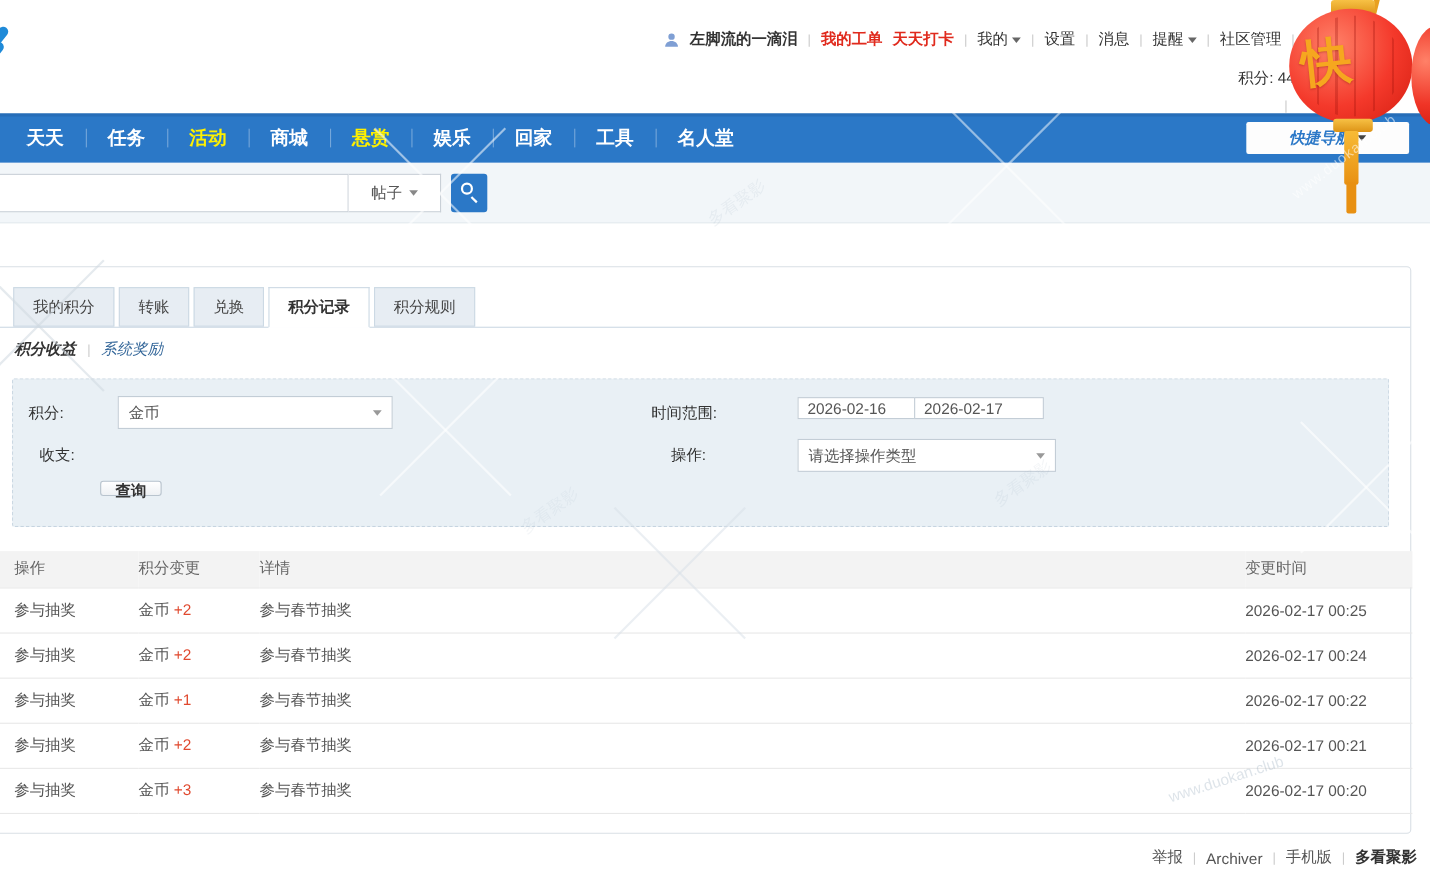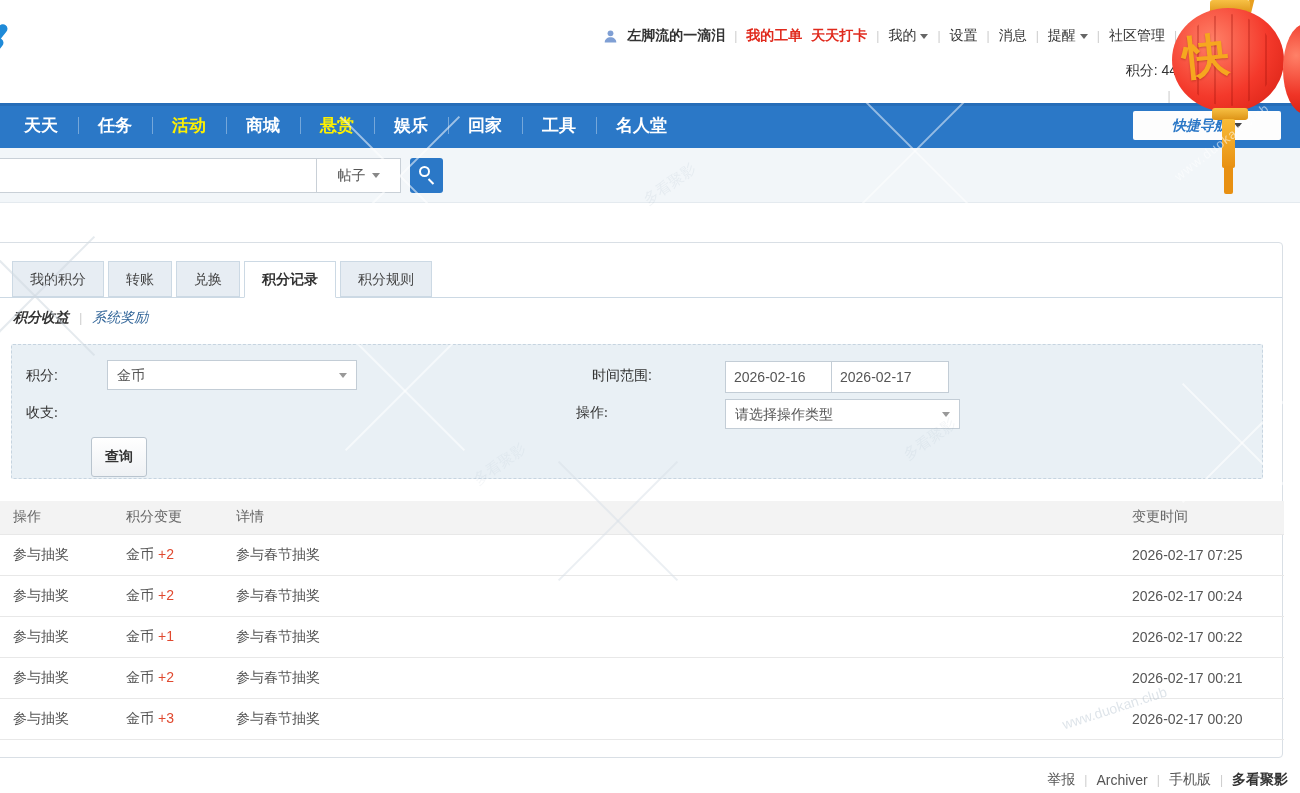--- a/index.html
+++ b/index.html
@@ -49,22 +49,22 @@
   .tab.active { background:#fff; border-bottom:1px solid #fff; font-weight:bold; color:#333; z-index:2; margin-bottom:-1px; height:37px; }
   .subnav { position:absolute; left:22px; top:66px; font-size:14px; display:flex; align-items:center; gap:10px;font-style:italic; }
   .subnav .cur { font-weight:bold; color:#333; }
   .subnav a { color:#336699; text-decoration:none; cursor:pointer; }
 
   
   .filter { position:absolute; left:20px; top:101px; width:1252px; height:135px; background:#e9f0f5; border:1px dashed #c6d4e0; border-radius:2px; }
   .f-label { position:absolute; font-size:14px; color:#333; line-height:30px; }
   .selbox { position:absolute; height:30px; background:#fff; border:1px solid #c3cdd6; font-size:14px; color:#555; line-height:28px; padding:0 24px 0 9px; cursor:pointer; }
   .selbox .caret { position:absolute; right:9px; top:12px; border-top-color:#999; }
-  .datebox { position:absolute; height:32px; width:118px; background:#fff; border:1px solid #c3cdd6; font-size:14px; color:#555; padding:0 8px; outline:none; }
-  .query-btn { position:absolute; left:79px; top:92px; height:40px; padding:0 13px; font-size:14px; font-weight:bold; color:#333; background:linear-gradient(#fff,#eef1f4); border:1px solid #b9c4ce; border-radius:3px; cursor:pointer; }
+  .datebox { position:absolute; height:20px; width:118px; background:#fff; border:1px solid #c3cdd6; font-size:14px; color:#555; padding:0 8px; outline:none; }
+  .query-btn { position:absolute; left:79px; top:92px; height:14px; padding:0 13px; font-size:14px; font-weight:bold; color:#333; background:linear-gradient(#fff,#eef1f4); border:1px solid #b9c4ce; border-radius:3px; cursor:pointer; }
 
   
   .credit-table { position:absolute; left:0; top:258px; width:1293px; border-collapse:collapse; table-layout:fixed; font-size:14px; }
   .credit-table col.c1{width:135px} .credit-table col.c2{width:110px} .credit-table col.c4{width:152px}
   .credit-table th { background:#f3f3f3; height:33px; font-weight:normal; color:#666; text-align:left; border-bottom:1px solid #e8e8e8; }
   .credit-table td { height:41px; color:#555; border-bottom:1px solid #e8e8e8; }
   .credit-table th:first-child, .credit-table td:first-child { padding-left:22px; }
   .delta { color:#e0492f; margin-left:4px; }
 
   
@@ -187,22 +187,22 @@
     <div class="filter">
       <span class="f-label" style="left:14px; top:15px;">积分:</span>
       <div class="selbox" style="left:95px; top:15px; width:250px;">
         <span>金币</span><span class="caret"></span>
       </div>
       <span class="f-label" style="left:580px; top:15px;">时间范围:</span>
       <input class="datebox" style="left: 713px; top: 16px;" value="2026-02-16">
       <span class="f-label" style="left:843px; top:15px;">至</span>
       <input class="datebox" style="left: 819px; top: 16px;" value="2026-02-17">
 
-      <span class="f-label" style="left:14px; top:53px;font-family:Liberation Serif, serif;">收支:</span>
-      <span class="f-label" style="left:564px; top:53px;font-family:Liberation Serif, serif;">操作:</span>
+      <span class="f-label" style="left:24px; top:53px;">收支:</span>
+      <span class="f-label" style="left:598px; top:53px;">操作:</span>
       <div class="selbox" style="left:713px; top:54px; width:235px;">
         <span>请选择操作类型</span><span class="caret"></span>
       </div>
 
       <button class="query-btn">查询</button>
     </div>
 
     <table class="credit-table">
       <colgroup>
           <col class="c1">
@@ -216,21 +216,21 @@
           <th>积分变更</th>
           <th>详情</th>
           <th>变更时间</th>
         </tr>
       </thead>
       <tbody>
         <tr>
           <td>参与抽奖</td>
           <td><span>金币</span><span class="delta">+2</span></td>
           <td>参与春节抽奖</td>
-          <td>2026-02-17 07:25</td>
+          <td>2026-02-17 00:25</td>
         </tr>
         <tr>
           <td>参与抽奖</td>
           <td><span>金币</span><span class="delta">+2</span></td>
           <td>参与春节抽奖</td>
           <td>2026-02-17 00:24</td>
         </tr>
         <tr>
           <td>参与抽奖</td>
           <td><span>金币</span><span class="delta">+1</span></td>

